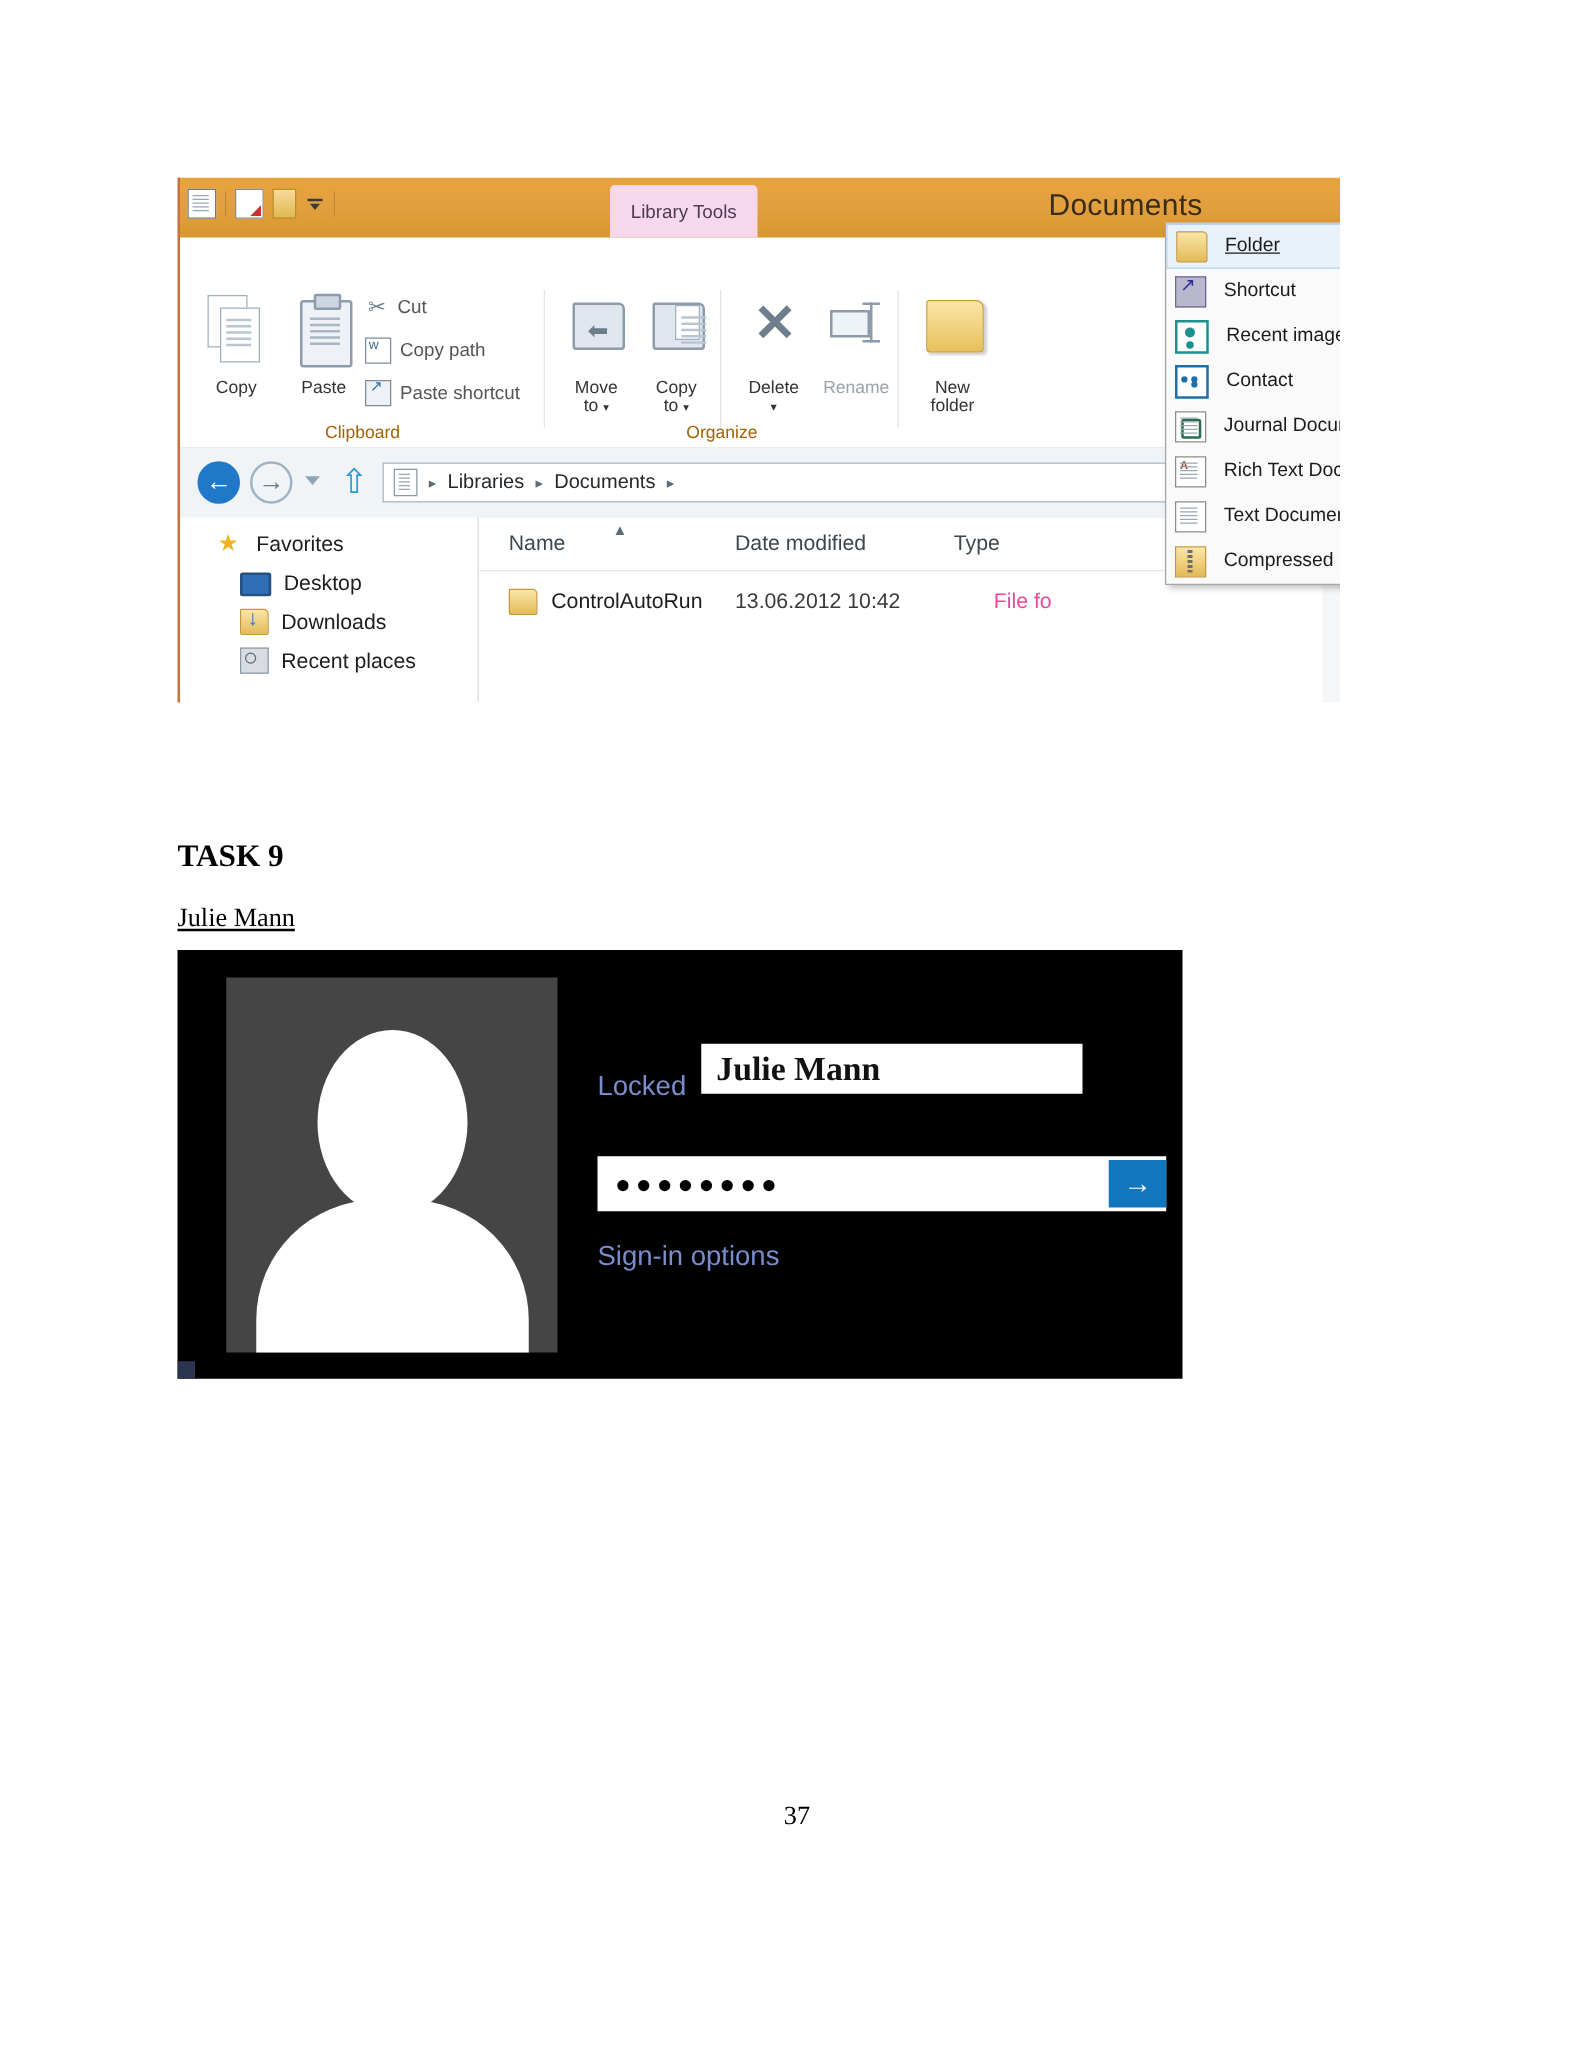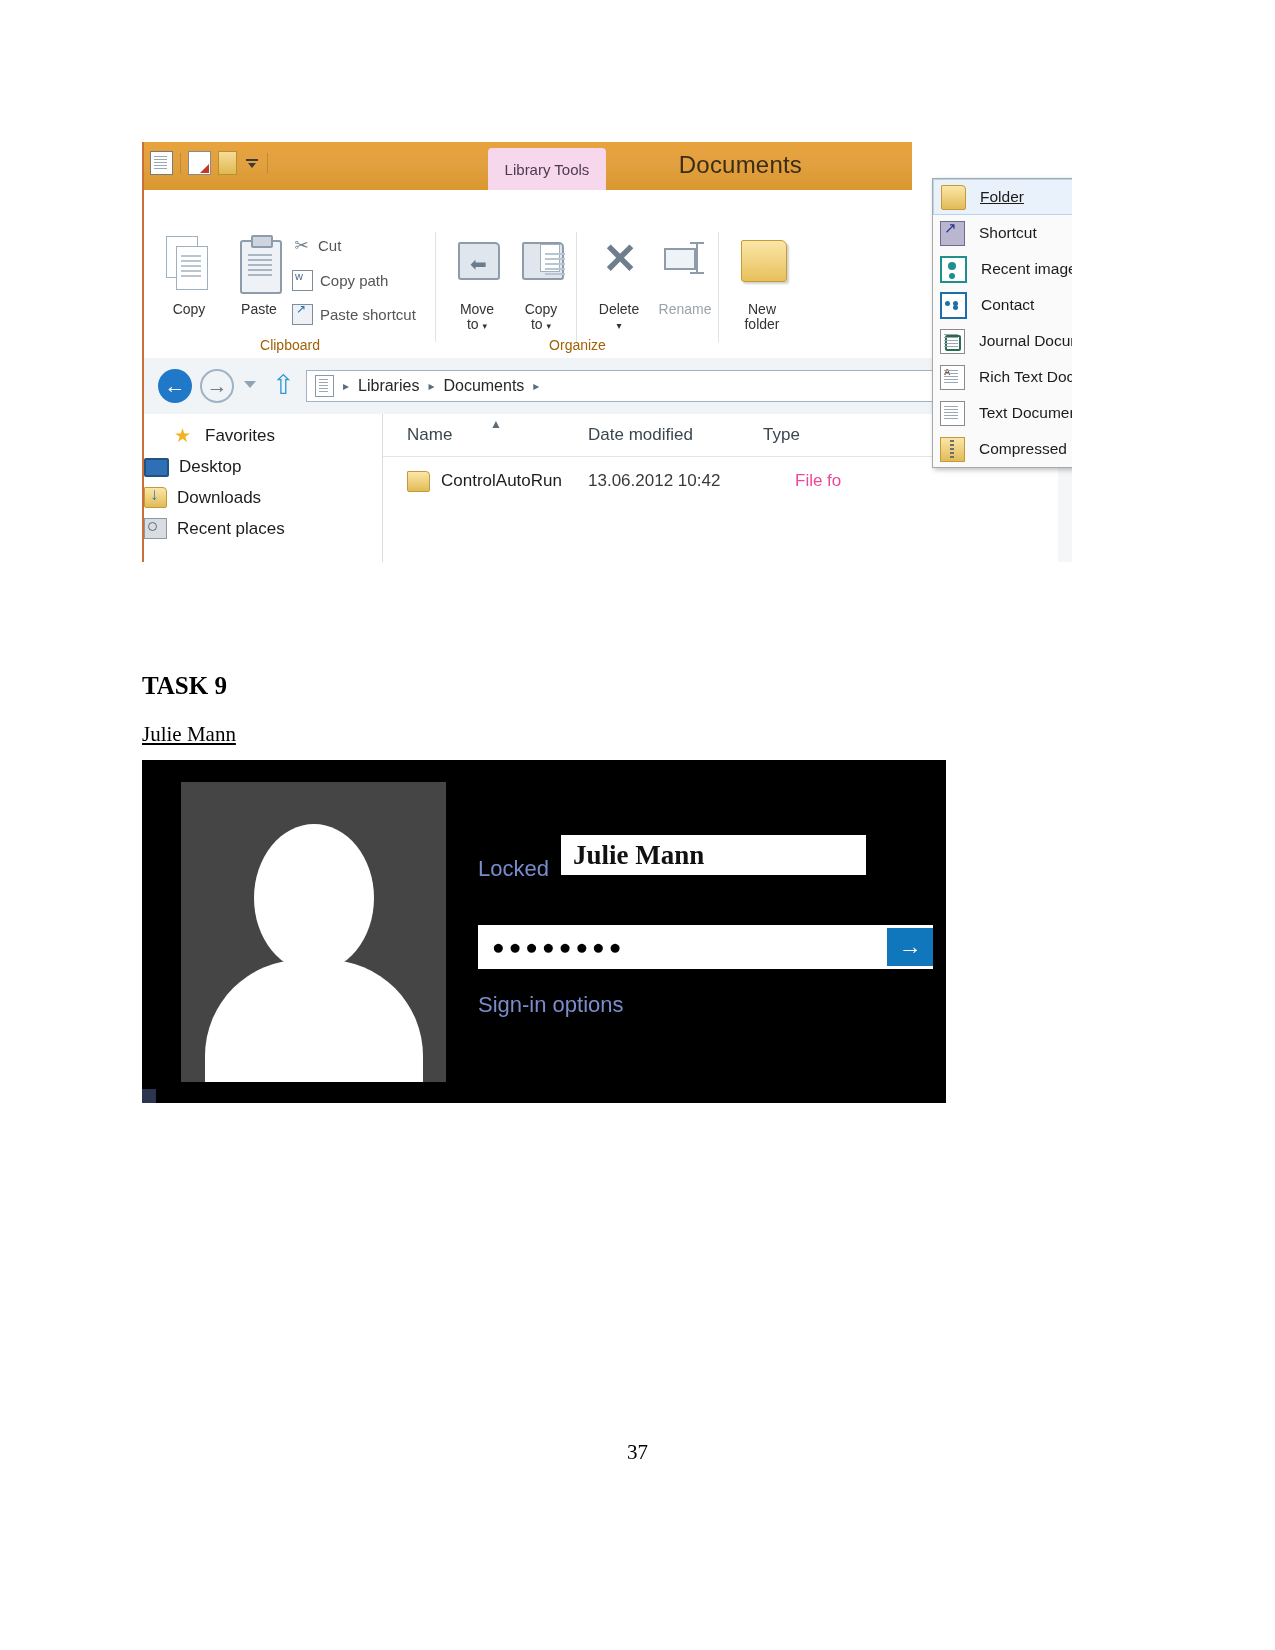--- a/index.html
+++ b/index.html
@@ -11,21 +11,21 @@
 
   
   .shot1{
     position:absolute;left:142px;top:142px;width:928px;height:420px;
     background:#ffffff;
     font-family:"Liberation Sans", sans-serif;
     overflow:hidden;
     border-left:2px solid #c9713a;
   }
   .titlebar{
-    position:absolute;left:0;top:0;width:768px;height:48px;
+    position:absolute;left:0;top:0;width:928px;height:48px;
     background:linear-gradient(to bottom,#e8a33d 0%,#e3a040 45%,#d9972f 100%);
   }
   .qat{position:absolute;left:6px;top:9px;display:flex;align-items:center;gap:7px;}
   .qicon{width:21px;height:22px;position:relative;}
   .doc-ico{background:#fdfdfd;border:1px solid #7a7a7a;}
   .doc-ico:before{content:"";position:absolute;left:3px;top:4px;width:13px;height:1px;
      box-shadow:0 3px 0 #9aa7b5,0 6px 0 #9aa7b5,0 9px 0 #9aa7b5,0 12px 0 #9aa7b5;background:#9aa7b5;}
   .prop-ico{background:#fff;border:1px solid #8a8a8a;}
   .prop-ico:after{content:"";position:absolute;right:1px;bottom:1px;width:9px;height:9px;
      background:#c0392b;clip-path:polygon(100% 0,100% 100%,0 100%);}
@@ -166,21 +166,21 @@
   .addr-ico{width:17px;height:20px;background:#fff;border:1px solid #8b99a7;position:relative;flex:none;}
   .addr-ico:after{content:"";position:absolute;left:3px;top:3px;width:9px;height:1px;background:#9aa7b4;
      box-shadow:0 3px 0 #9aa7b4,0 6px 0 #9aa7b4,0 9px 0 #9aa7b4,0 12px 0 #9aa7b4;}
   .crumbsep{color:#5b6b78;font-size:12px;}
 
   
   .content{position:absolute;left:0;top:272px;width:928px;height:148px;background:#fff;}
   .navpane{position:absolute;left:0;top:0;width:238px;height:148px;background:#fff;border-right:1px solid #d7dde3;}
   .np-item{display:flex;align-items:center;gap:10px;font-size:17px;color:#1d1d1d;height:31px;}
   .np-item.lvl0{padding-left:30px;}
-  .np-item.lvl1{}
+  .np-item.lvl1{padding-left:48px;}
   .np-ico{width:21px;height:19px;flex:none;position:relative;}
   .ico-star{color:#f0b323;font-size:19px;line-height:19px;}
   .ico-desktop{background:#2f6fb5;border:2px solid #24527f;border-radius:2px;height:15px;margin-top:2px;}
   .ico-downloads{background:linear-gradient(to bottom,#fbe6a8,#e2bb57);border:1px solid #c4993a;border-radius:1px 4px 2px 2px;}
   .ico-downloads:after{content:"↓";position:absolute;left:5px;top:-3px;color:#1f78c8;font-size:17px;font-weight:bold;}
   .ico-recent{background:#d9dde2;border:1px solid #8b99a7;}
   .ico-recent:after{content:"";position:absolute;left:3px;top:3px;width:7px;height:7px;border:1.5px solid #5a6a78;border-radius:50%;}
 
   .filelist{position:absolute;left:239px;top:0;width:689px;height:148px;}
   .colhdr{position:absolute;top:0;left:0;width:689px;height:42px;border-bottom:1px solid #e1e6ea;}

